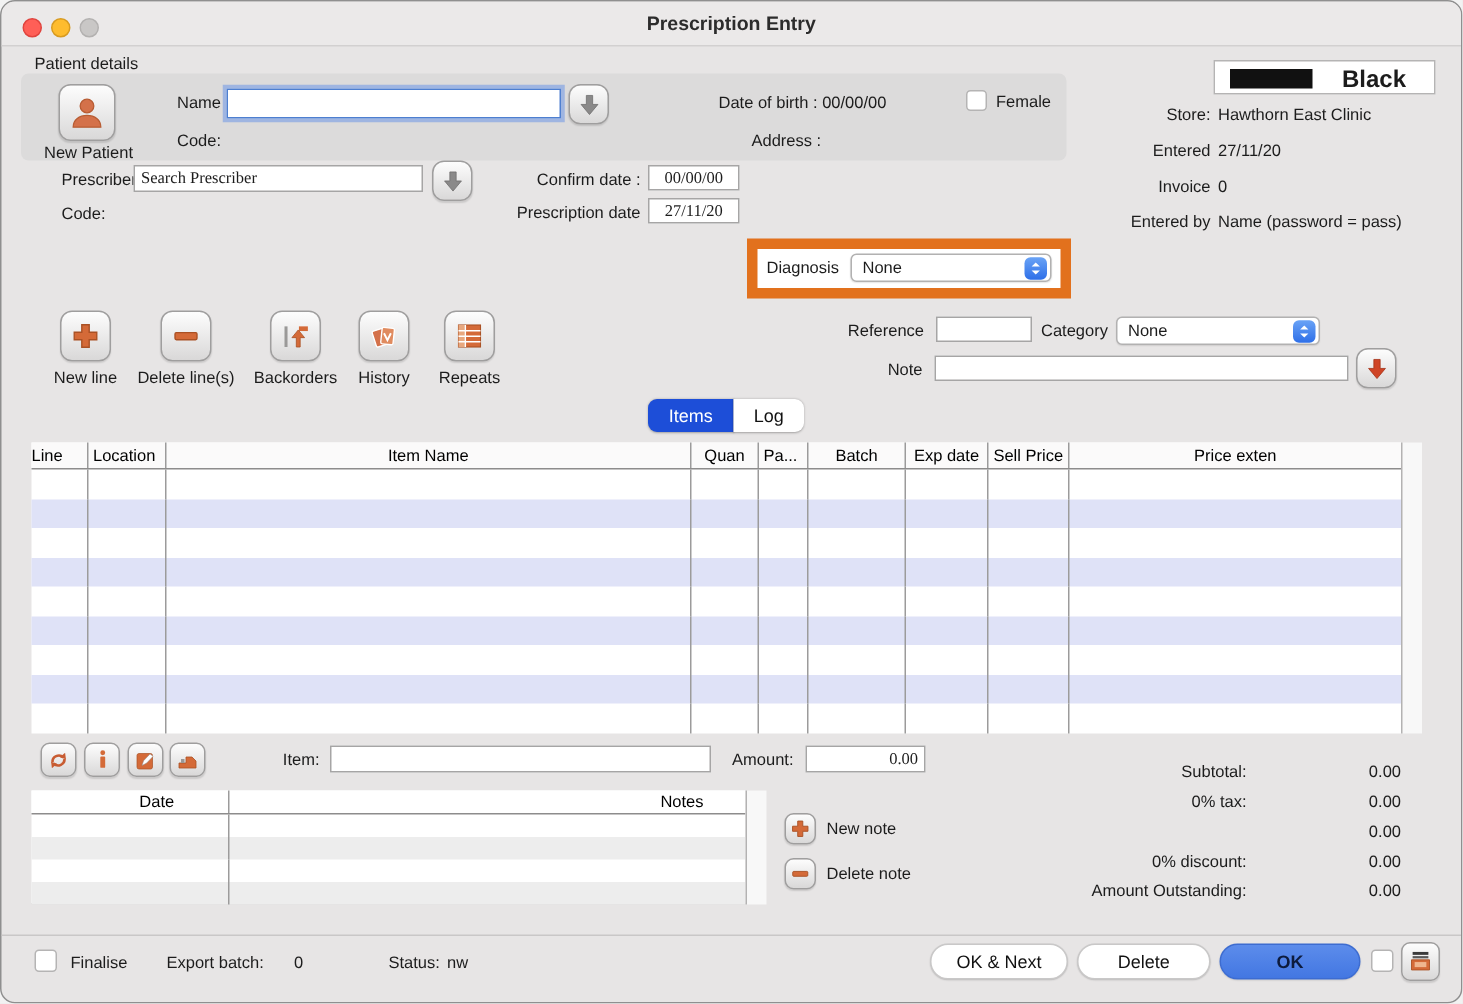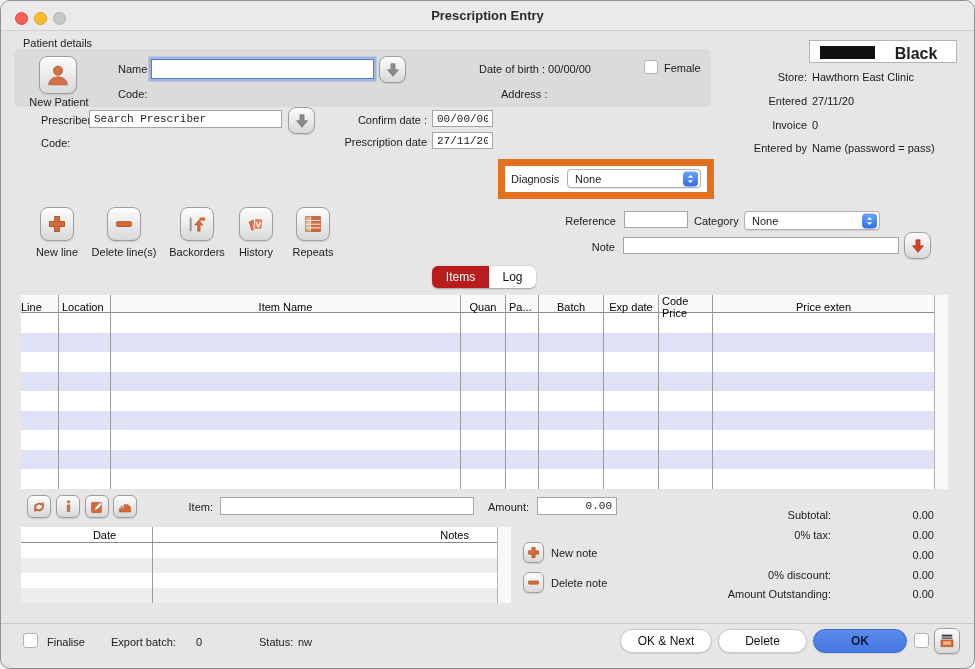--- a/index.html
+++ b/index.html
@@ -14,32 +14,32 @@
   .tl.yellow{background:#febc2e;border:1px solid #d89b20;}
   .tl.gray{background:#c9c7c6;border:1px solid #b3b1b0;}
   .title{position:absolute;left:0;top:7px;width:100%;text-align:center;font-weight:bold;font-size:13px;color:#2c2c2c;}
   
   .groupbox{background:#dcdbdb;border-radius:5px;}
   
   .iconbtn{background:linear-gradient(#fdfdfd,#d9d8d8);border:1px solid #9f9e9e;border-radius:8px;
            display:flex;align-items:center;justify-content:center;box-shadow:0 1px 1px rgba(0,0,0,.12);}
   .iconbtn.small{border-radius:6px;}
   input.field{background:#fff;border:1px solid #a6a5a5;height:18px;padding:0 4px;font-size:11px;
-              font-family:Liberation Mono, monospace;color:#1c1c1c;}
+              font-family:Liberation Serif, serif;color:#1c1c1c;}
   input.focused{border:1px solid #4e7fd0;box-shadow:0 0 0 2.5px rgba(110,150,230,.55);}
   .checkbox{background:#fff;border:1px solid #b5b4b4;border-radius:3px;}
   
   .popup{background:#fff;border:1px solid #b2b1b1;border-radius:4px;display:flex;align-items:center;
          padding-left:7px;position:relative;box-shadow:0 .5px 1px rgba(0,0,0,.1);}
   .popup .stepper{position:absolute;right:2px;top:50%;transform:translateY(-50%);width:15px;height:15px;
          border-radius:4px;background:linear-gradient(#6aa3f6,#2e6fe8);display:flex;align-items:center;justify-content:center;}
   
   .tab{height:22px;display:flex;align-items:center;justify-content:center;font-size:12px;
        box-shadow:0 .5px 1.5px rgba(0,0,0,.3);}
-  .tab.sel{background:#b91c1c;color:#fff;border-radius:6px 0 0 6px;}
+  .tab.sel{background:#1d4ed8;color:#fff;border-radius:6px 0 0 6px;}
   .tab.unsel{background:#fff;color:#111;border-radius:0 6px 6px 0;}
   
   .it-table{position:absolute;left:20px;top:294px;width:913px;height:194px;background:#fff;}
   .it-head,.it-row{display:grid;grid-template-columns:38px 52px 350px 45px 33px 65px 55px 54px 1fr;}
   .it-head{height:18px;background:#fbfafa;border-bottom:1px solid #8d8c8c;align-items:center;}
   .it-head .hc{height:100%;display:flex;align-items:center;border-right:1px solid #9c9b9b;padding:0 3px;color:#000;}
   .it-head .hc.c0{padding-left:0;}
   .it-head .hc.ctr{justify-content:center;}
   .it-row{height:19.5px;}
   .it-row:nth-child(even){background:#dfe2f7;}
@@ -237,21 +237,21 @@
 
   <div class="it-table">
     <div class="it-head">
       <div class="hc c0">Line</div>
       <div class="hc">Location</div>
       <div class="hc ctr">Item Name</div>
       <div class="hc ctr">Quan</div>
       <div class="hc">Pa...</div>
       <div class="hc ctr">Batch</div>
       <div class="hc ctr">Exp date</div>
-      <div class="hc ctr">Code Price</div>
+      <div class="hc ctr">Sell Price</div>
       <div class="hc ctr" style="border-right:none">Price exten</div>
     </div>
     <div>
         <div class="it-row">
           <div class="it-cell"></div>
           <div class="it-cell"></div>
           <div class="it-cell"></div>
           <div class="it-cell"></div>
           <div class="it-cell"></div>
           <div class="it-cell"></div>

